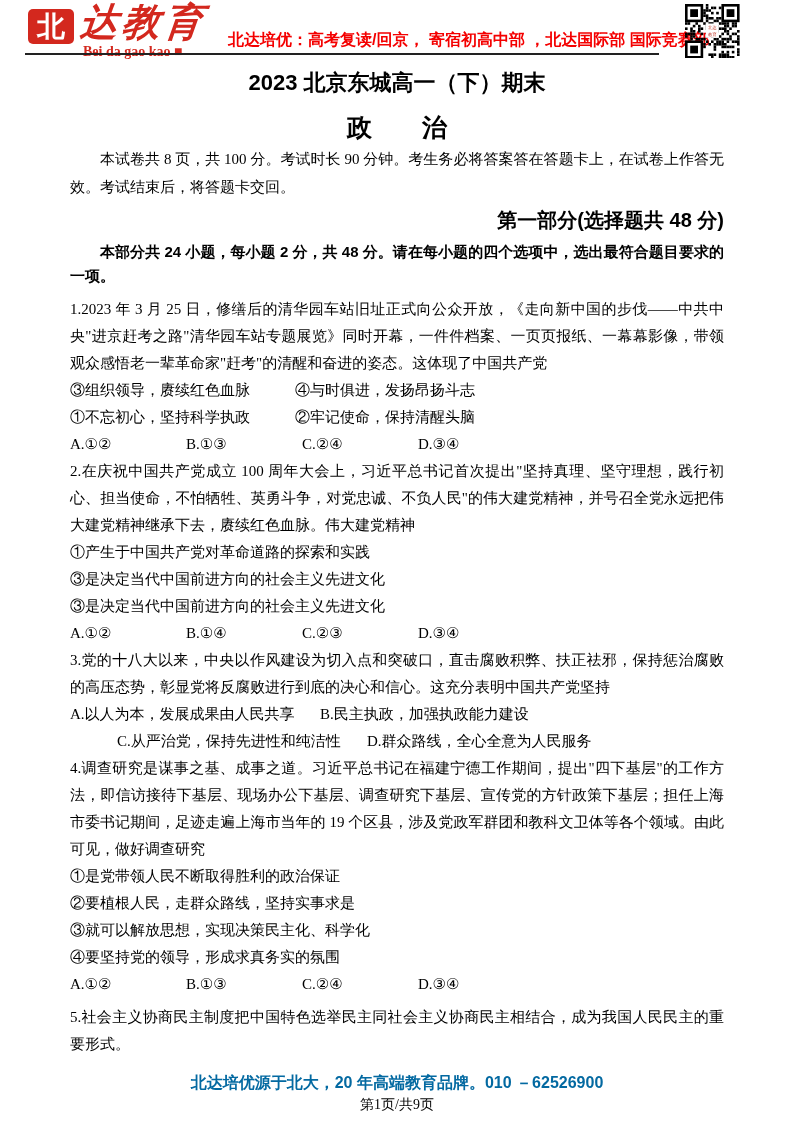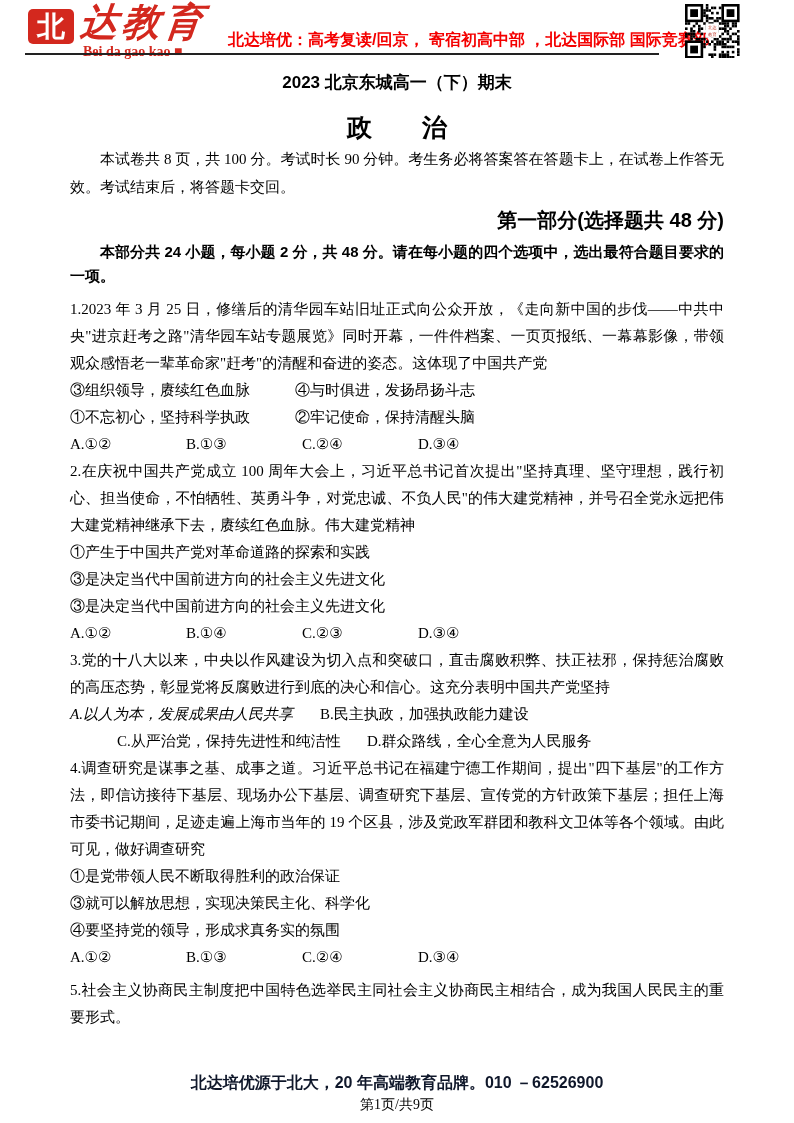--- a/index.html
+++ b/index.html
@@ -26,21 +26,21 @@
   .slogan {
     position:absolute; left:228px; top:30px; color:#f40000;
     font-family:"Liberation Sans", sans-serif; font-weight:bold; font-size:16px; white-space:nowrap;
   }
   .rule { position:absolute; left:25px; top:53px; width:634px; height:0; border-top:2px solid #222; }
   .qr { position:absolute; left:685px; top:4px; }
   
   main { padding:70px 70px 0 70px; }
   h1 {
     margin:0; text-align:center; font-family:"Liberation Sans", sans-serif;
-    font-size:17px; line-height:26px; font-weight:bold;
+    font-size:22px; line-height:26px; font-weight:bold;
   }
   h2 {
     margin:17px 0 0 0; text-align:center; font-family:Liberation Sans, sans-serif;
     font-size:25px; line-height:28px; font-weight:bold;
   }
   .date { margin-top:13px; text-align:right; font-size:15px; line-height:18px; }
   .intro-serif {
     margin:5px 0 0 0; font-size:15px; line-height:27.5px;
     text-indent:2em; text-align:justify;
   }
@@ -54,21 +54,21 @@
   }
   #questions { margin-top:3px; font-size:15px; line-height:27px; }
   .question { margin:0; }
   .question:last-child { margin-top:6px; }
   .stem { text-align:justify; }
   .opt-row { white-space:nowrap; }
   .cell { display:inline-block; }
   
   .footer-red {
     position:absolute; left:0; right:0; top:1073px; text-align:center;
-    color:#0f172a; font-family:"Liberation Sans", sans-serif; font-weight:bold; font-size:16px;
+    color:#0369a1; font-family:"Liberation Sans", sans-serif; font-weight:bold; font-size:16px;
   }
   .page-num { position:absolute; left:0; right:0; top:1096px; text-align:center; font-size:14px; }
 </style>
 </head>
 <body>
 
 <div class="page">
 
   <div>
     <div class="seal">
@@ -247,26 +247,27 @@
         </div>
         <div class="question">
           <div class="stem">2.在庆祝中国共产党成立 100 周年大会上，习近平总书记首次提出"坚持真理、坚守理想，践行初心、担当使命，不怕牺牲、英勇斗争，对党忠诚、不负人民"的伟大建党精神，并号召全党永远把伟大建党精神继承下去，赓续红色血脉。伟大建党精神</div>
           <div class="opt-row"><span class="cell">①产生于中国共产党对革命道路的探索和实践</span></div>
           <div class="opt-row"><span class="cell">③是决定当代中国前进方向的社会主义先进文化</span></div>
           <div class="opt-row"><span class="cell">③是决定当代中国前进方向的社会主义先进文化</span></div>
           <div class="opt-row"><span class="cell" style="width: 116px;">A.①②</span><span class="cell" style="width: 116px;">B.①④</span><span class="cell" style="width: 116px;">C.②③</span><span class="cell">D.③④</span></div>
         </div>
         <div class="question">
           <div class="stem">3.党的十八大以来，中央以作风建设为切入点和突破口，直击腐败积弊、扶正祛邪，保持惩治腐败的高压态势，彰显党将反腐败进行到底的决心和信心。这充分表明中国共产党坚持</div>
-          <div class="opt-row"><span class="cell" style="width: 250px; font-style: italic;">A.以人为本，发展成果由人民共享</span><span class="cell">B.民主执政，加强执政能力建设</span></div>
+          <div class="opt-row"><span class="cell" style="width: 250px;">A.以人为本，发展成果由人民共享</span><span class="cell">B.民主执政，加强执政能力建设</span></div>
           <div class="opt-row"><span class="cell" style="width: 250px; margin-left: 47px;">C.从严治党，保持先进性和纯洁性</span><span class="cell">D.群众路线，全心全意为人民服务</span></div>
         </div>
         <div class="question">
           <div class="stem">4.调查研究是谋事之基、成事之道。习近平总书记在福建宁德工作期间，提出"四下基层"的工作方法，即信访接待下基层、现场办公下基层、调查研究下基层、宣传党的方针政策下基层；担任上海市委书记期间，足迹走遍上海市当年的 19 个区县，涉及党政军群团和教科文卫体等各个领域。由此可见，做好调查研究</div>
           <div class="opt-row"><span class="cell">①是党带领人民不断取得胜利的政治保证</span></div>
+          <div class="opt-row"><span class="cell">②要植根人民，走群众路线，坚持实事求是</span></div>
           <div class="opt-row"><span class="cell">③就可以解放思想，实现决策民主化、科学化</span></div>
           <div class="opt-row"><span class="cell">④要坚持党的领导，形成求真务实的氛围</span></div>
           <div class="opt-row"><span class="cell" style="width: 116px;">A.①②</span><span class="cell" style="width: 116px;">B.①③</span><span class="cell" style="width: 116px;">C.②④</span><span class="cell">D.③④</span></div>
         </div>
         <div class="question">
           <div class="stem">5.社会主义协商民主制度把中国特色选举民主同社会主义协商民主相结合，成为我国人民民主的重要形式。</div>
         </div>
       </div>
   </main>
 

